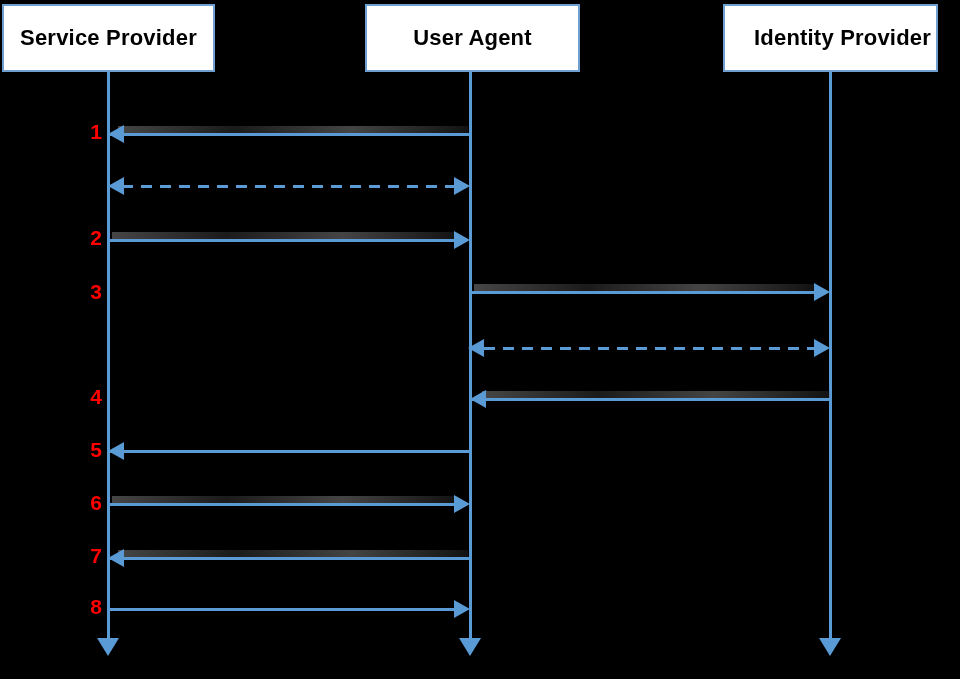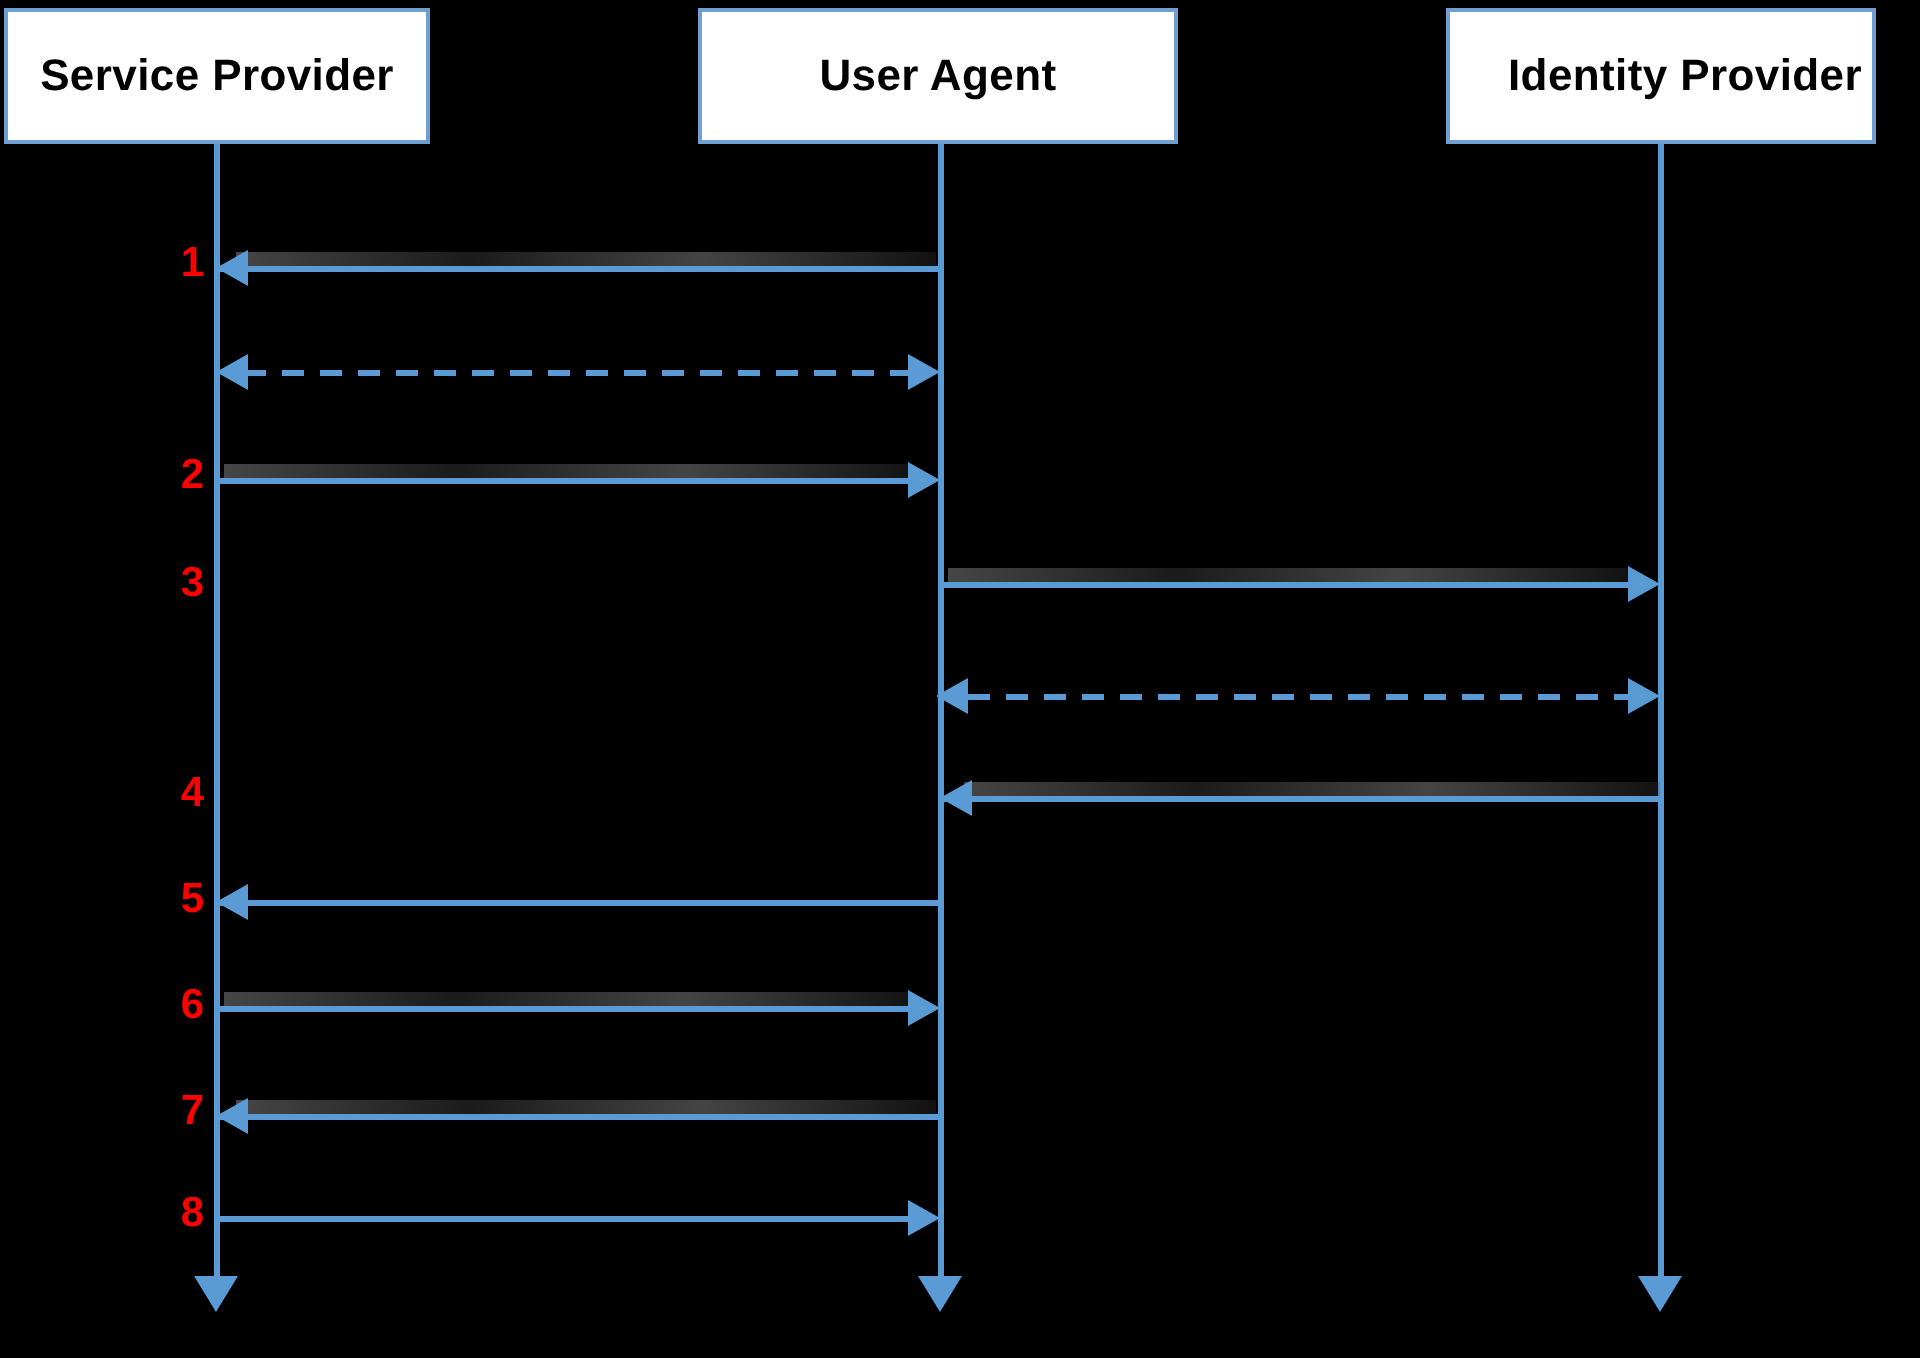--- a/index.html
+++ b/index.html
@@ -105,21 +105,21 @@
 </style>
 </head>
 <body>
 
 <div id="canvas">
 
   <div class="participant-box" style="left:2px; top:4px; width:213px; height:68px;">
     <span class="participant-label">Service Provider</span>
   </div>
 
-  <div class="participant-box" style="left:349px; top:4px; width:240px; height:68px;">
+  <div class="participant-box" style="left:365px; top:4px; width:215px; height:68px;">
     <span class="participant-label">User Agent</span>
   </div>
 
   <div class="participant-box" style="left:723px; top:4px; width:215px; height:68px;padding-left:24px;">
     <span class="participant-label">Identity Provider</span>
   </div>
 
   <div class="lifeline" style="left:107px; top:72px; height:568px;"></div>
   <div class="lifeline-head" style="left:97px; top:638px;"></div>
 

